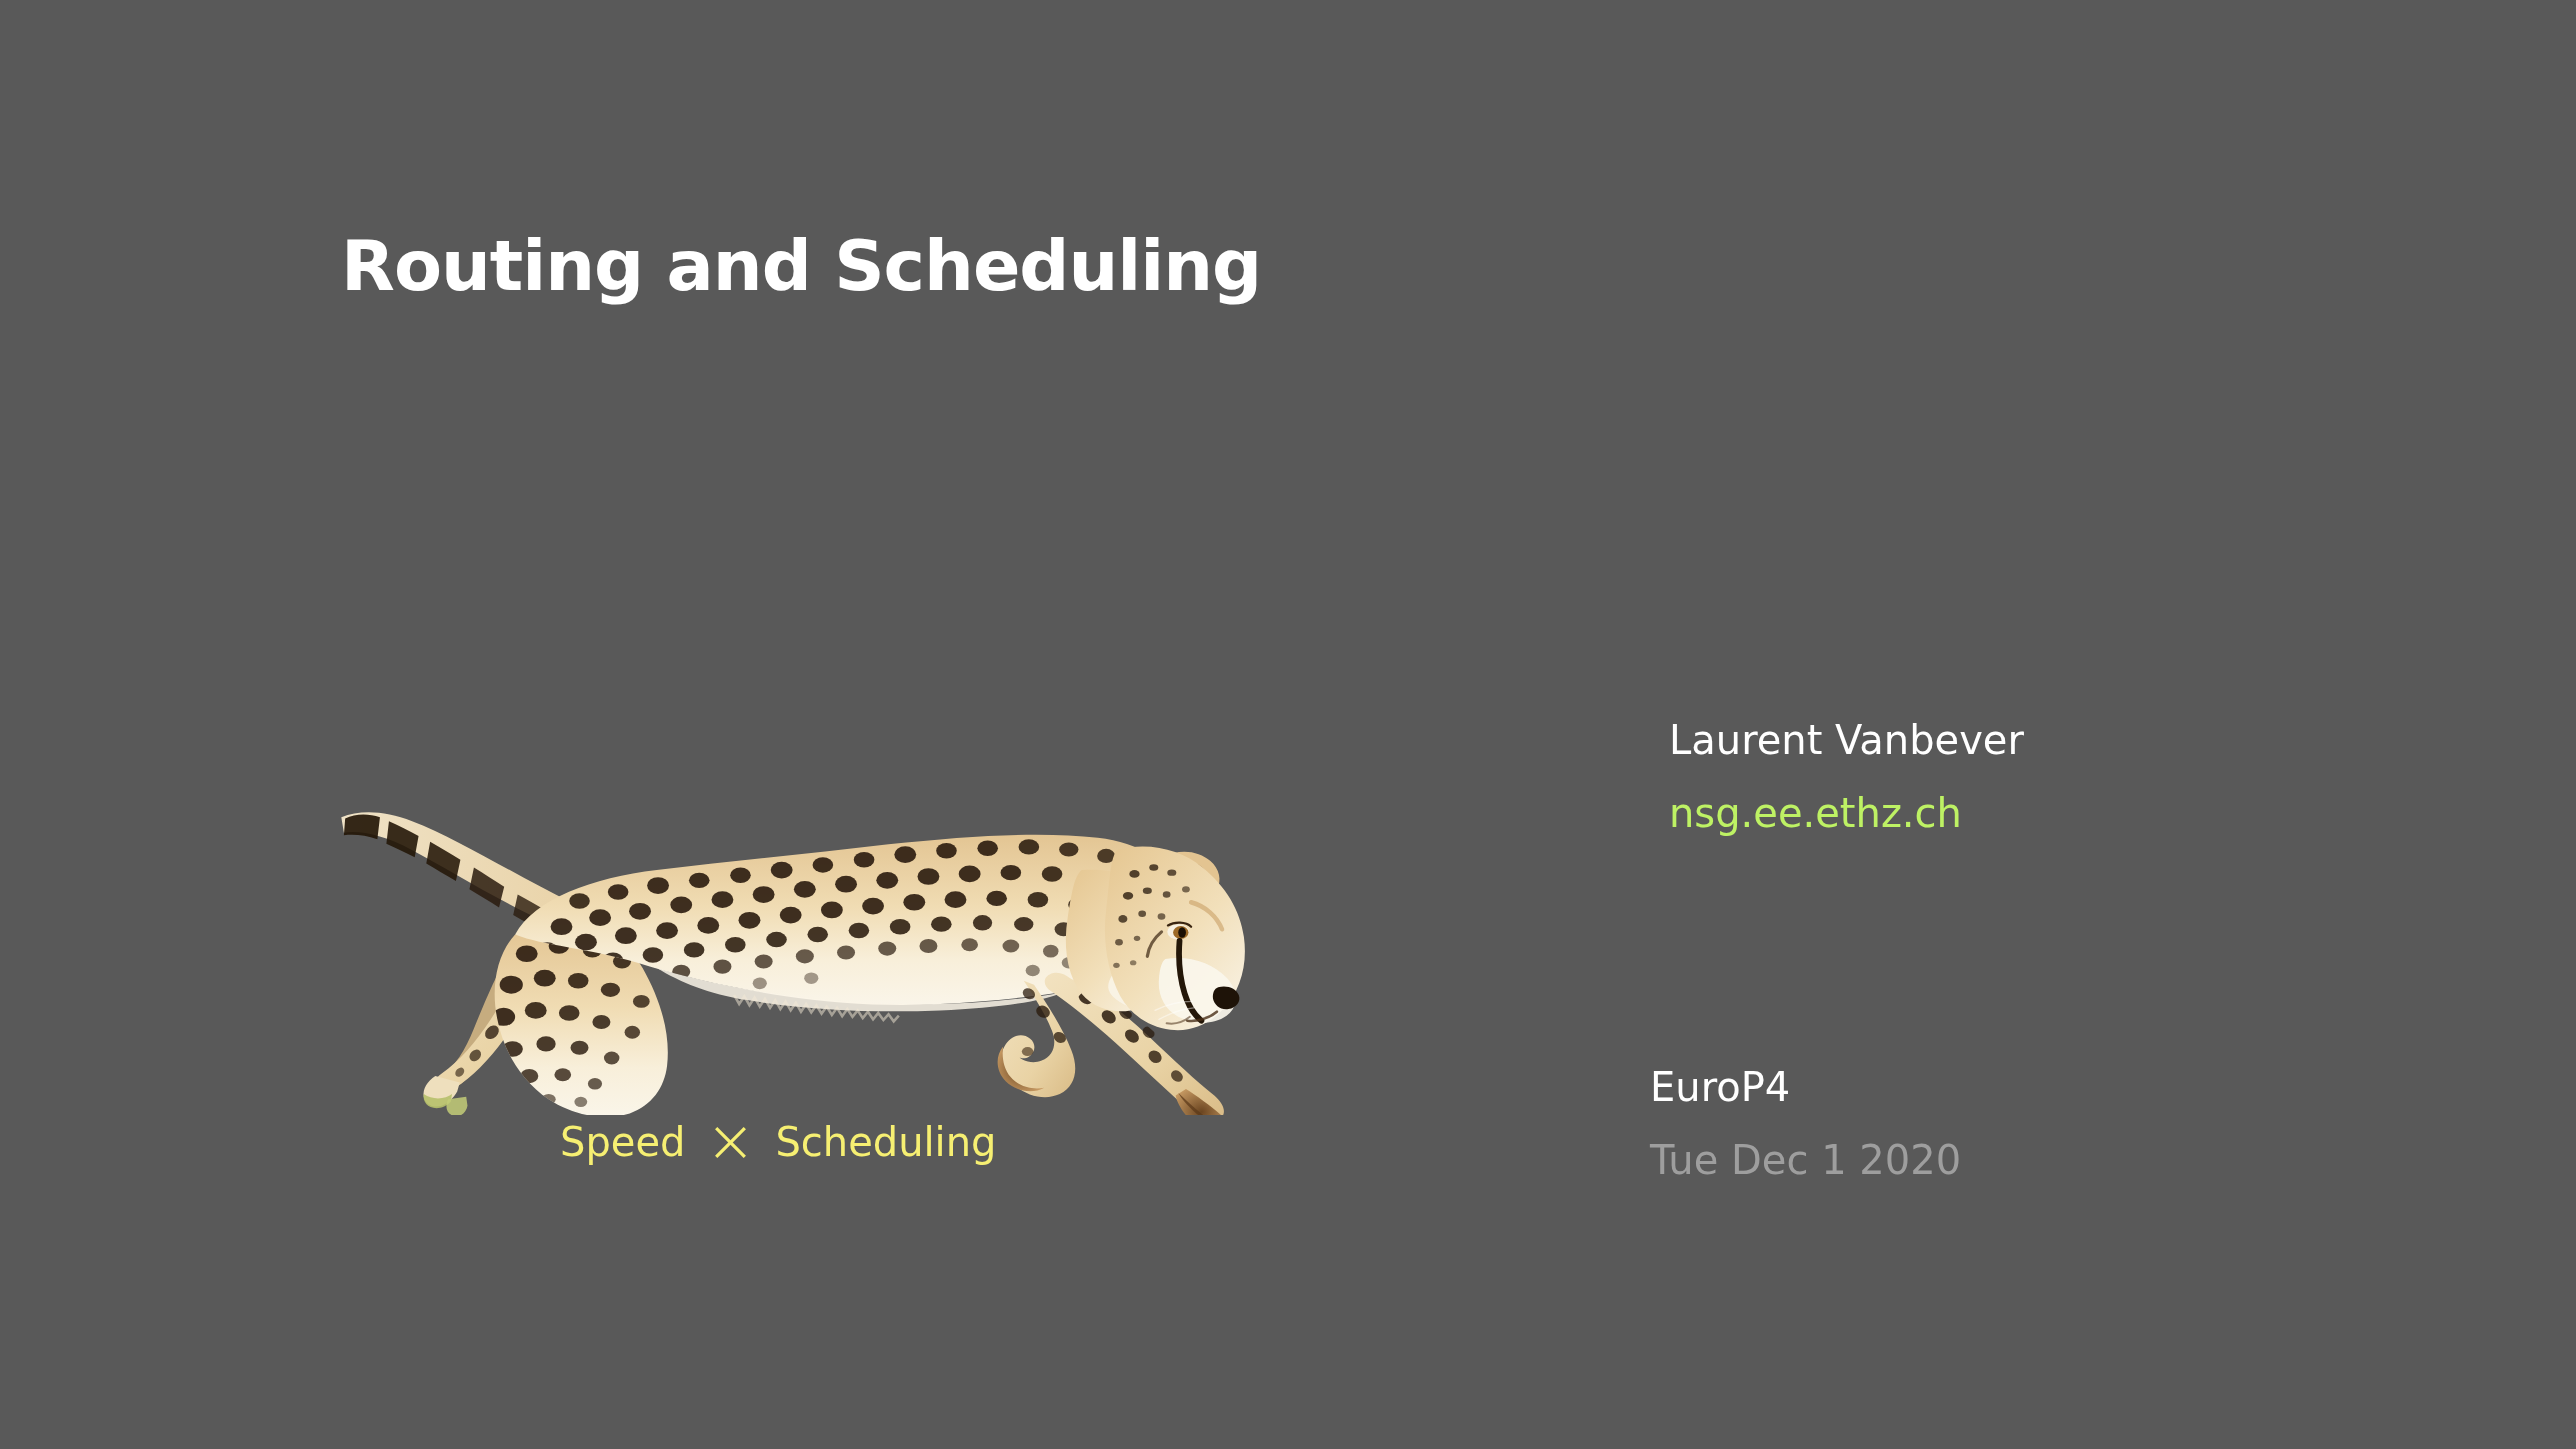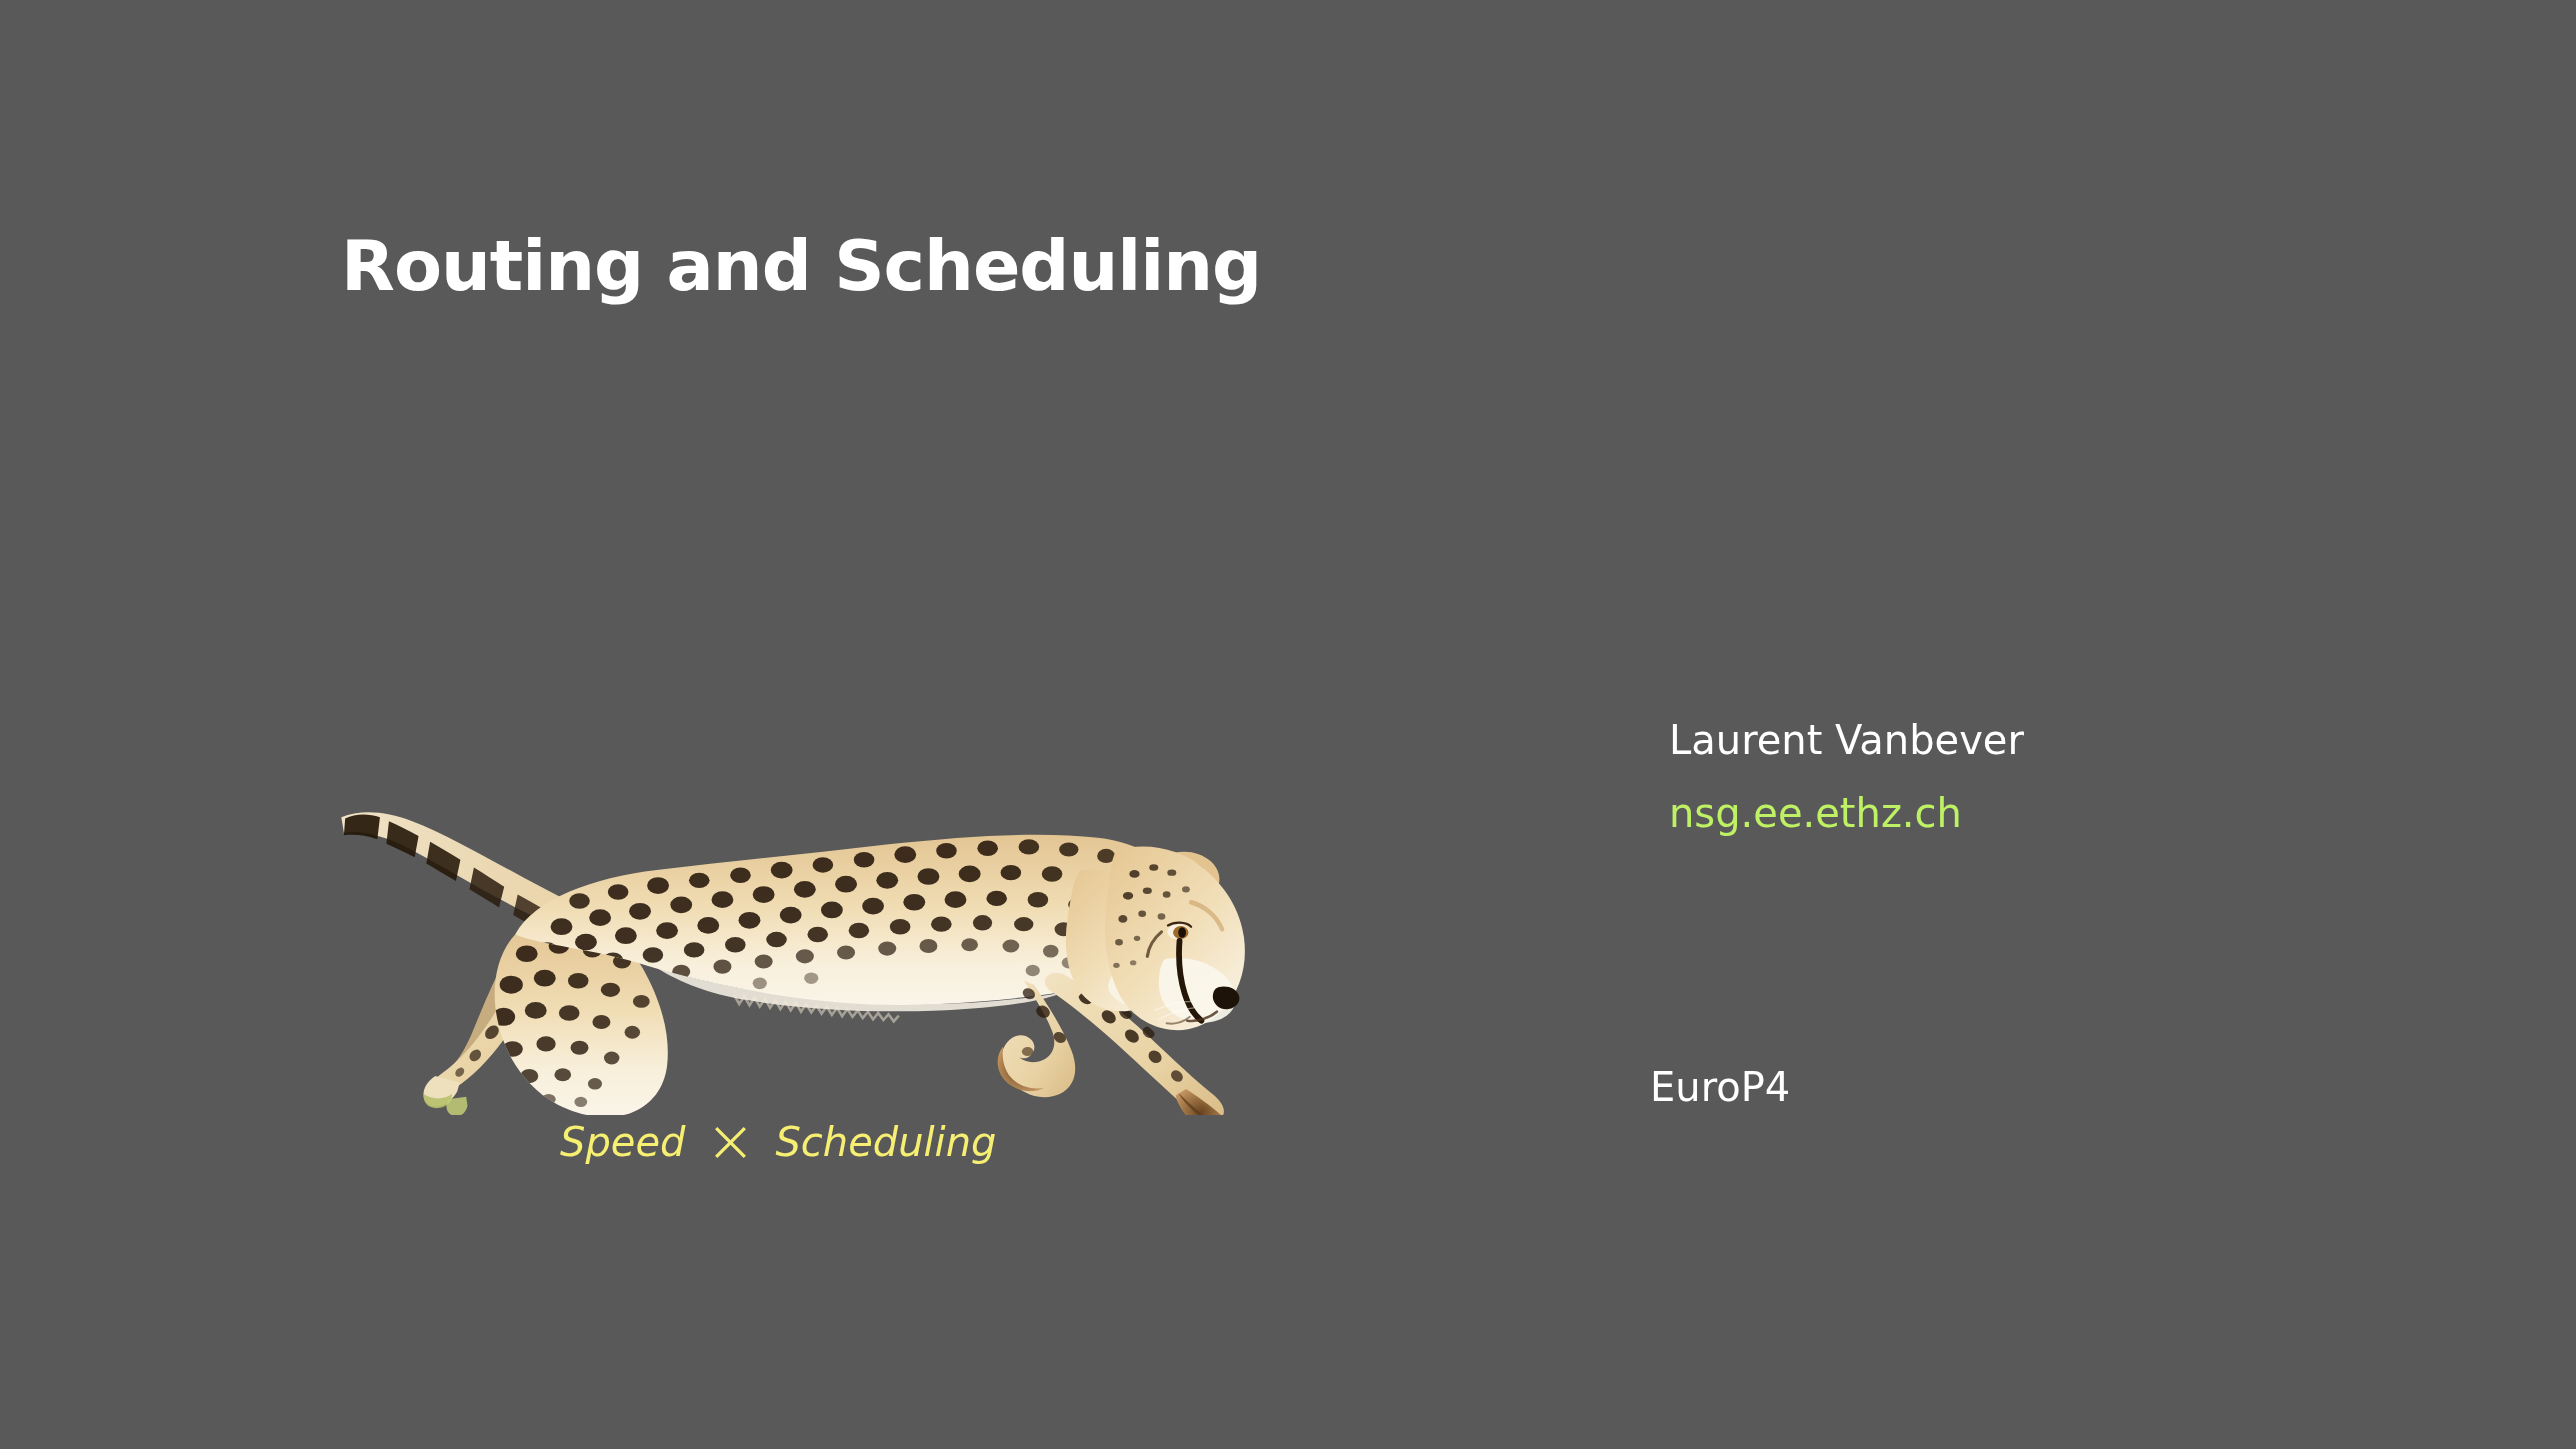--- a/index.html
+++ b/index.html
@@ -90,21 +90,20 @@
 
   
   #caption {
     position: absolute;
     left: 560px;
     top: 1122px;
     display: flex;
     align-items: center;
     gap: 0;
     white-space: nowrap;
-    font-style: italic;
   }
   .caption-word {
     font-family: "DejaVu Sans", sans-serif;
     font-size: 40px;
     font-weight: 400;
     color: #f6ef72;
     line-height: 1;
   }
   #caption-cross {
     width: 90px;
@@ -123,20 +122,21 @@
     <div id="main-title">Routing and Scheduling</div>
   </div>
 
   <div id="meta-col">
     <div class="meta-line" id="presenter-name">Laurent Vanbever</div>
     <div class="meta-line" id="presenter-site">nsg.ee.ethz.ch</div>
   </div>
 
   <div id="venue-block">
     <div class="meta-line" id="venue-name">EuroP4</div>
+    <div class="meta-line" id="venue-date">Tue Dec 1 2020</div>
   </div>
 
   <div id="cheetah-figure">
     <svg viewBox="0 0 1530 580" xmlns="http://www.w3.org/2000/svg">
       <defs>
         <linearGradient id="furGrad" x1="0" y1="0" x2="0" y2="1">
           <stop offset="0%" stop-color="#e3c593"></stop>
           <stop offset="42%" stop-color="#f0dcb3"></stop>
           <stop offset="74%" stop-color="#f8efda"></stop>
           <stop offset="100%" stop-color="#faf5e9"></stop>

